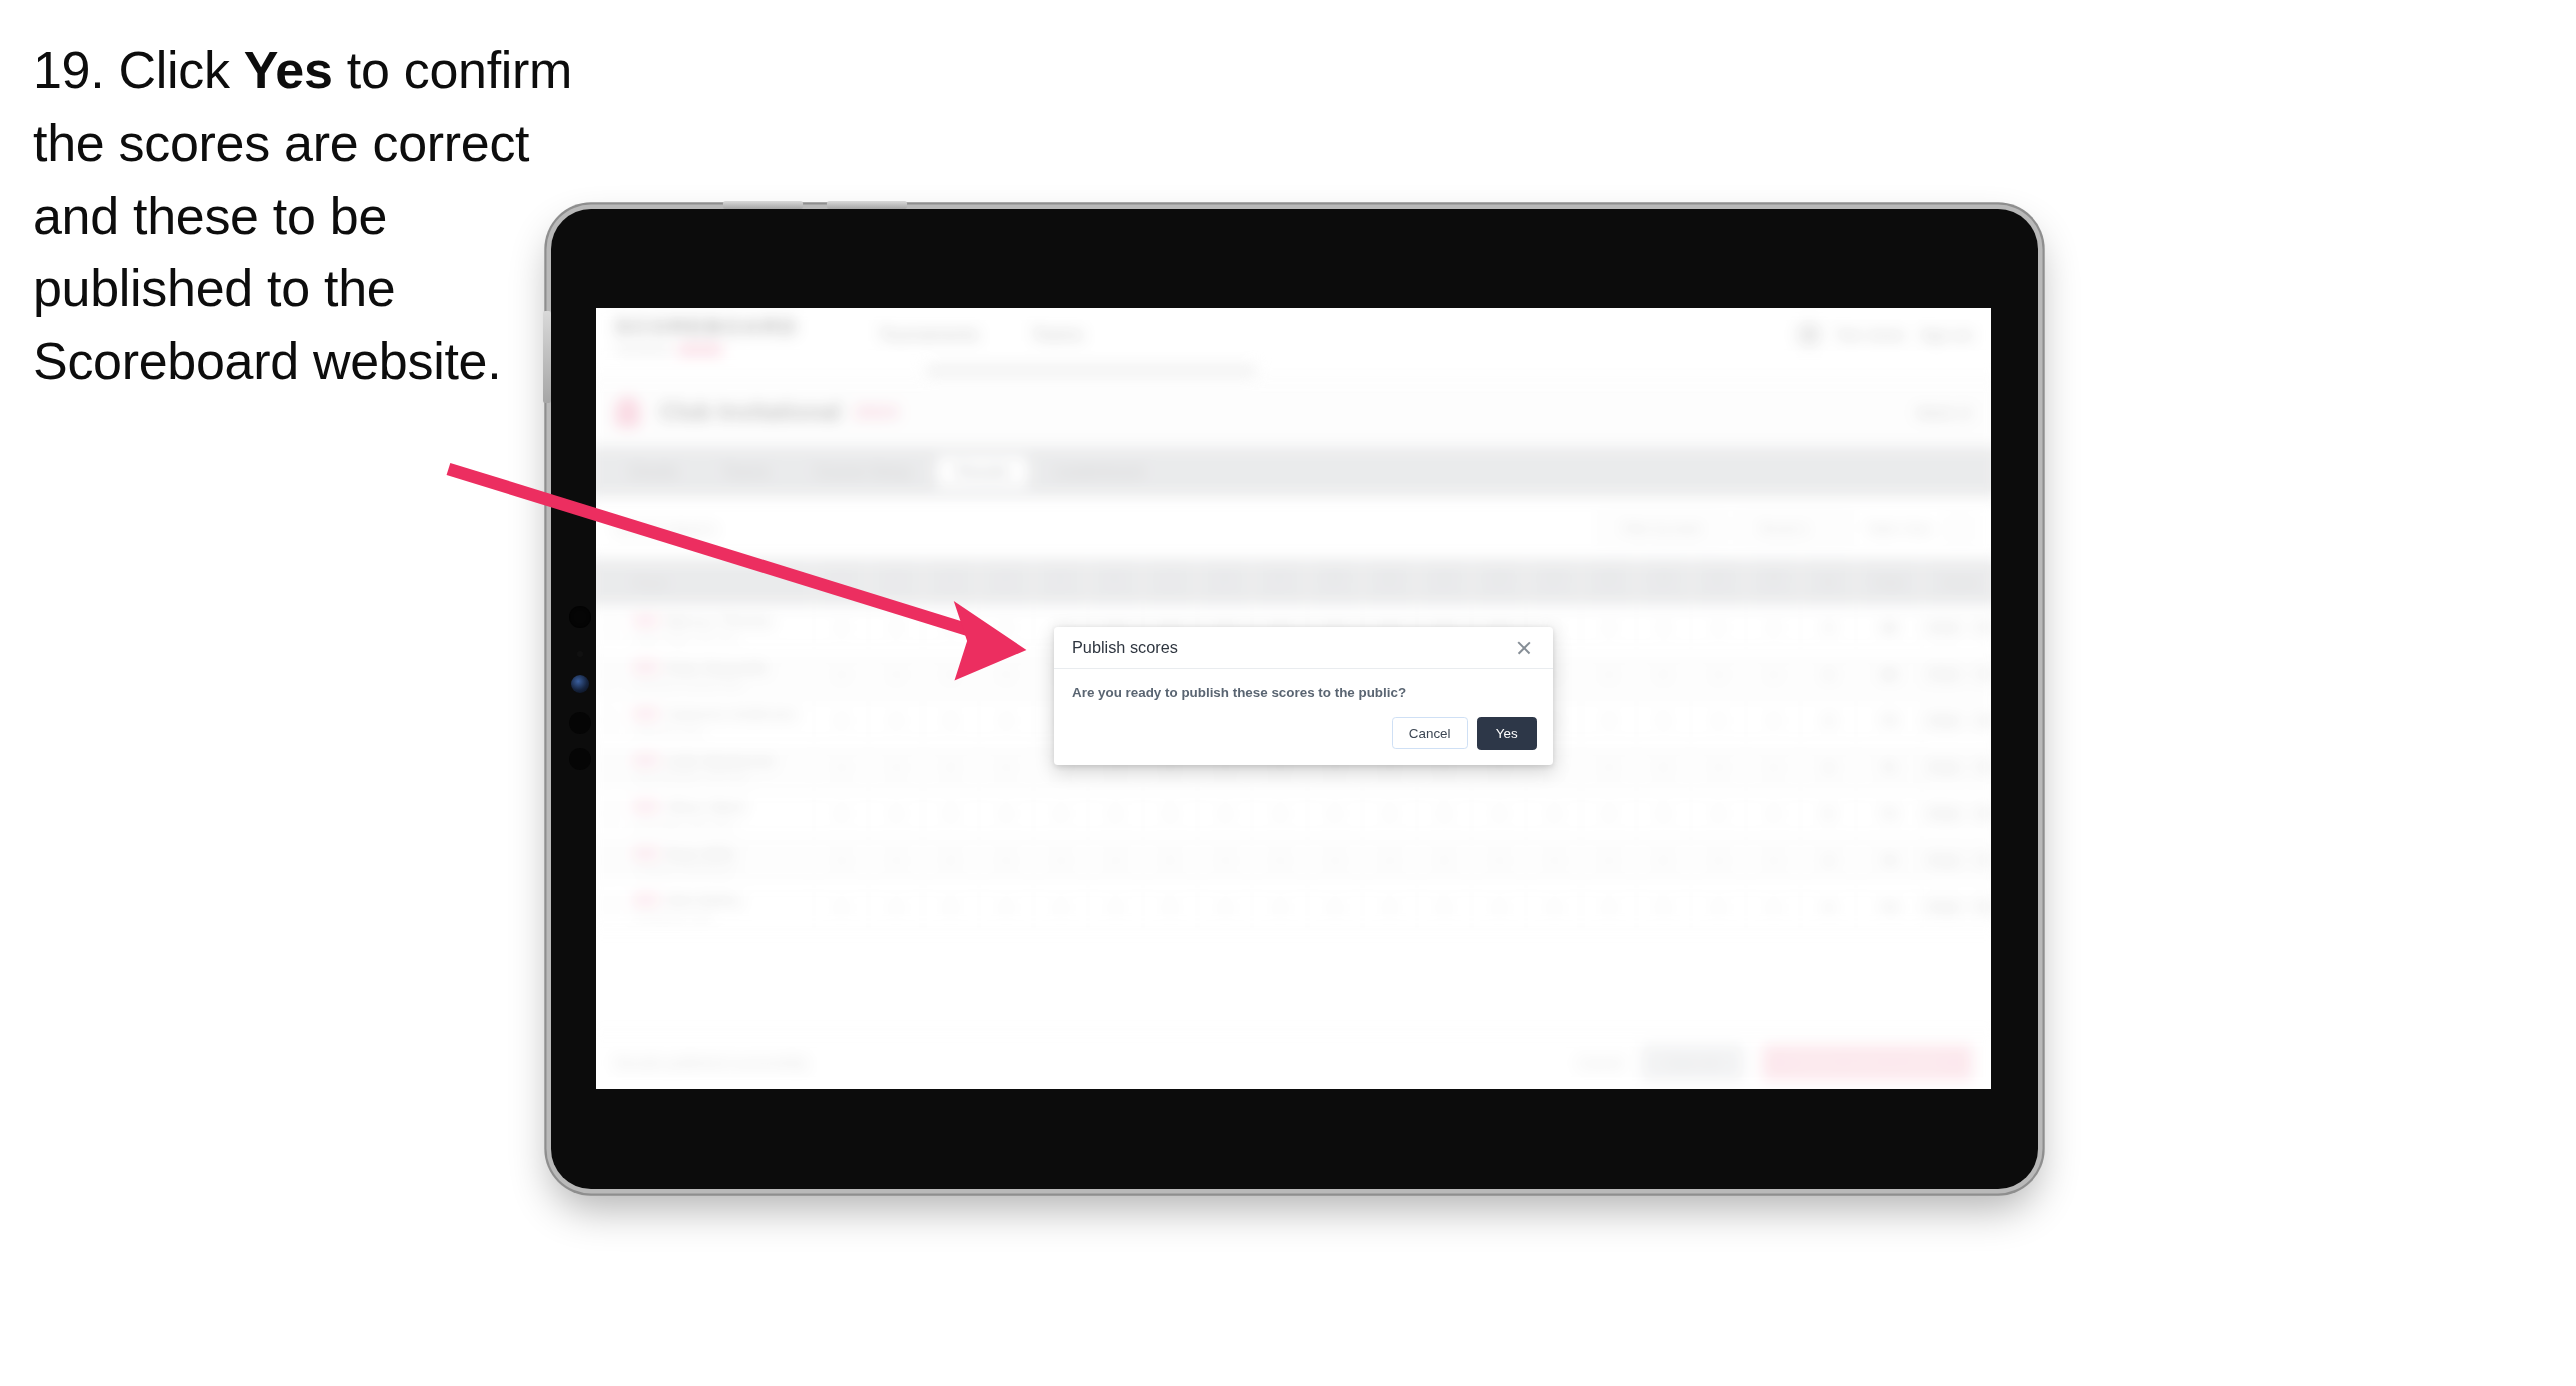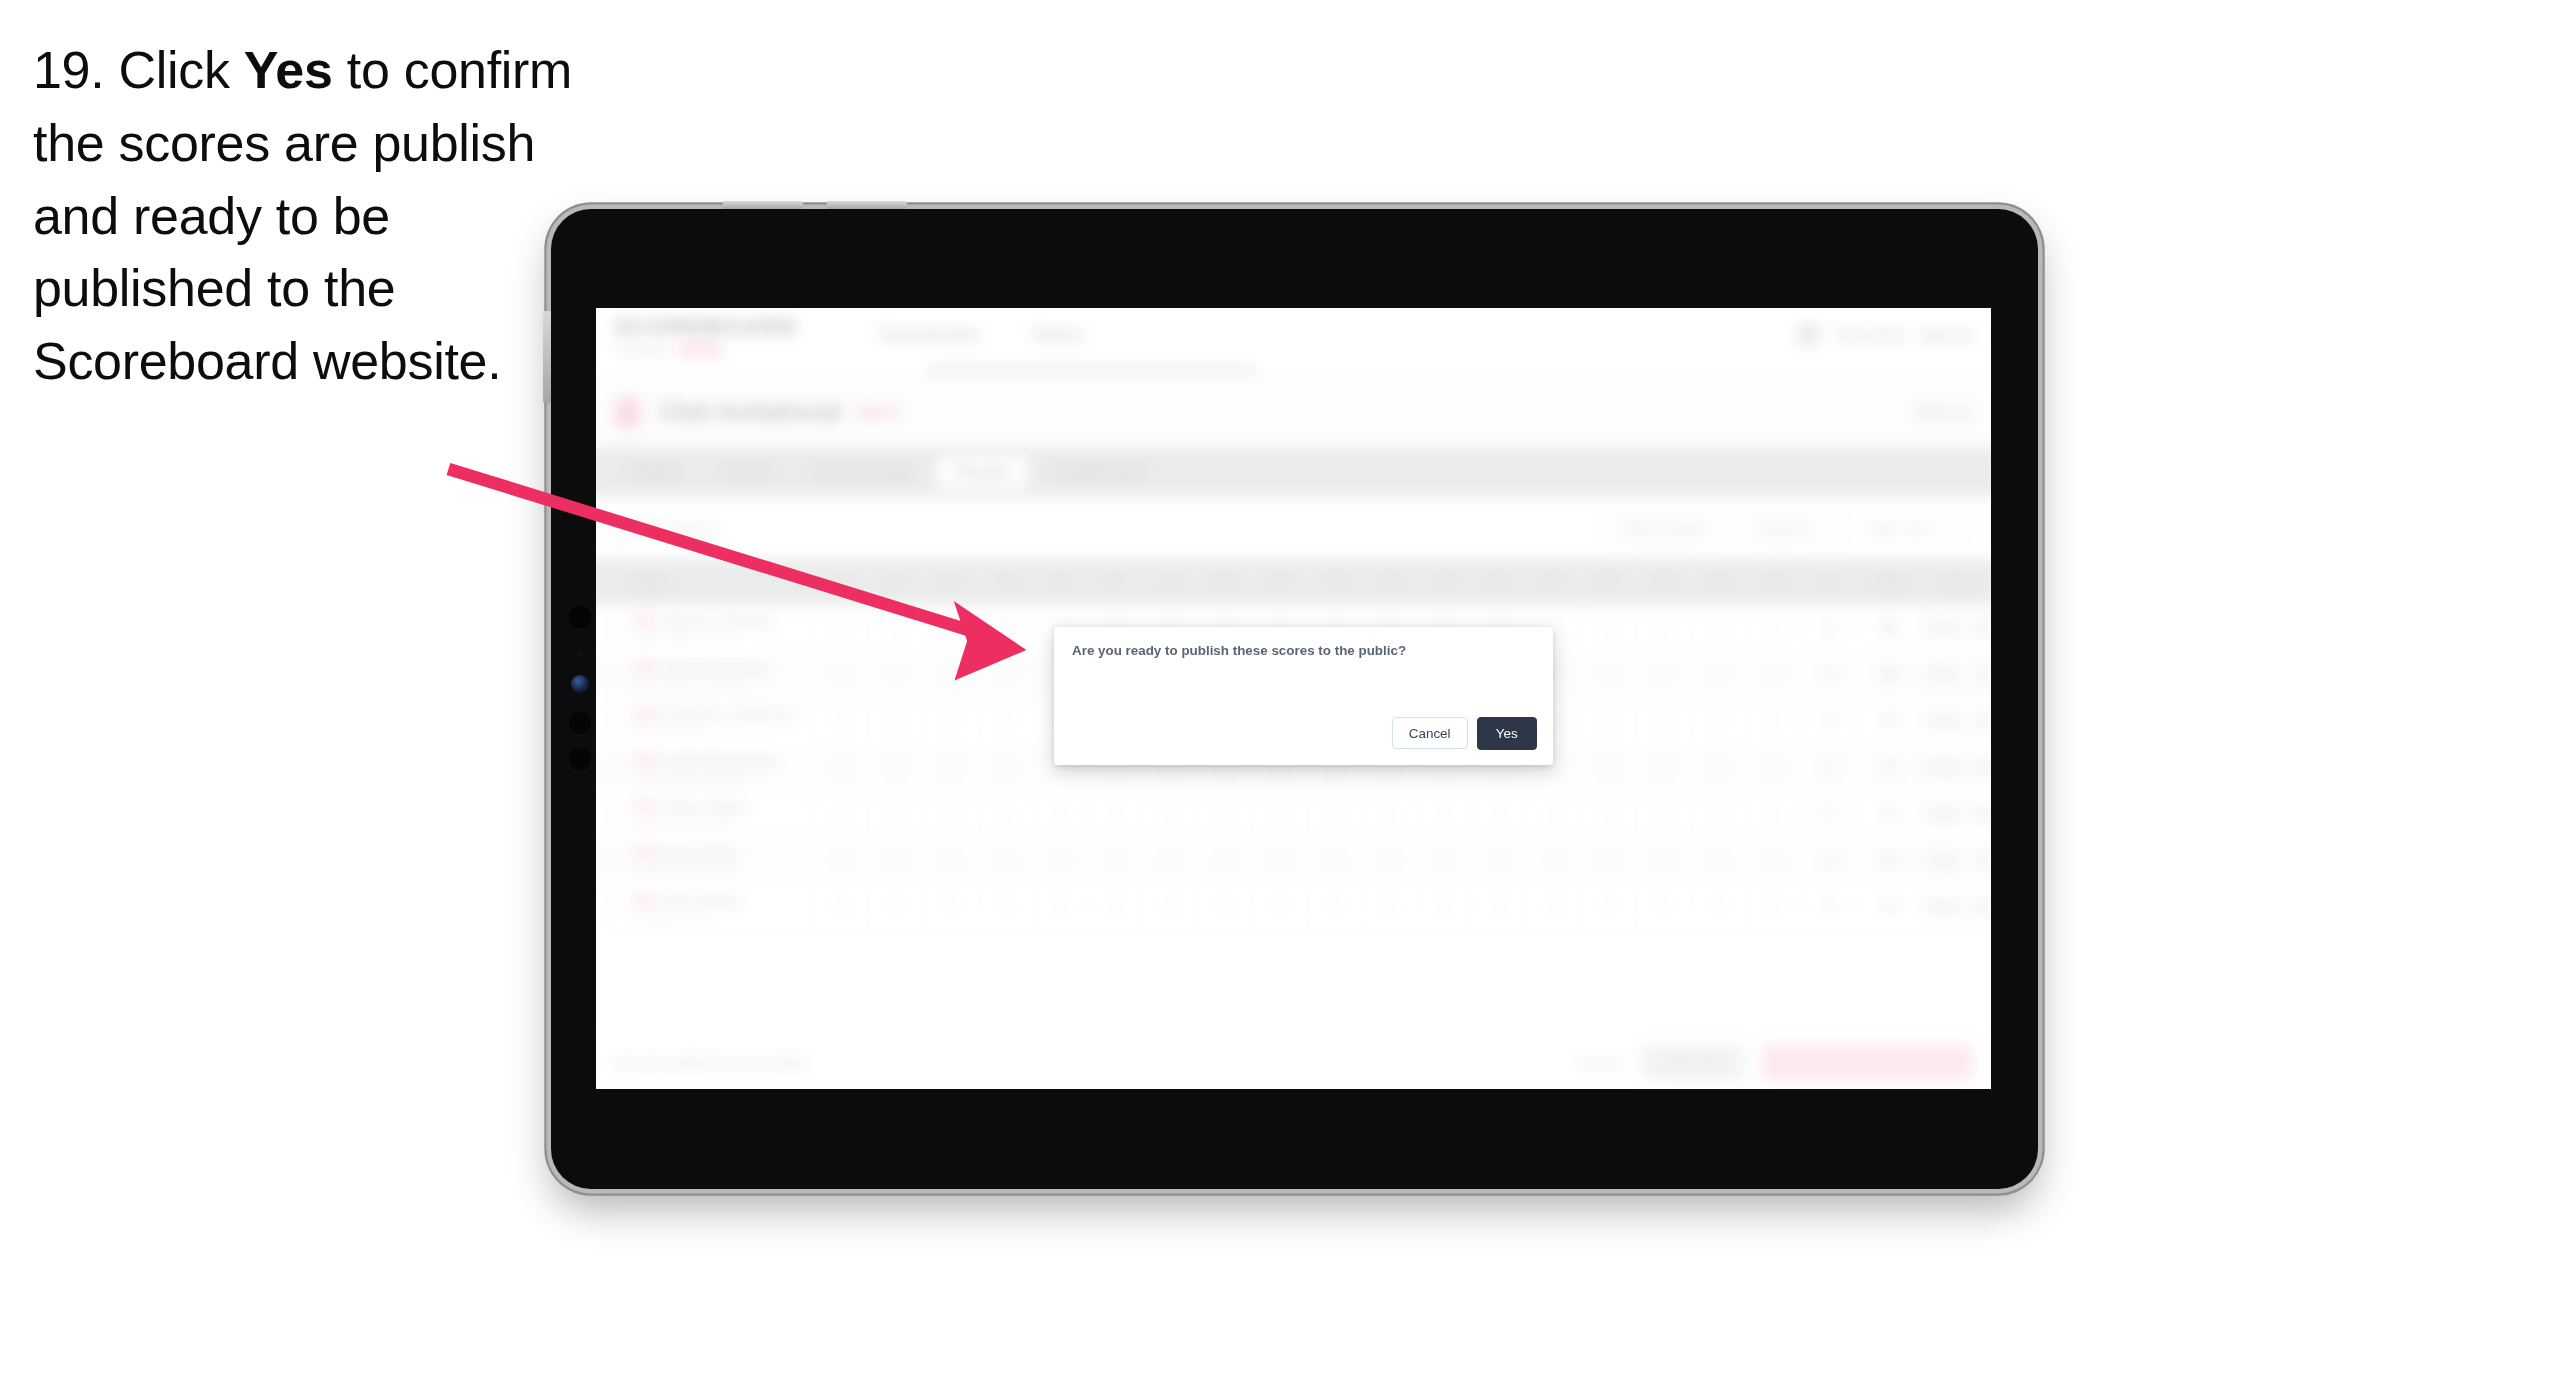--- a/index.html
+++ b/index.html
@@ -237,21 +237,21 @@
   
   #arrow { position: absolute; left: 0; top: 0; width: 2576px; height: 1386px; pointer-events: none; }
 </style>
 </head>
 <body>
 
 <div id="stage">
 
   <div id="instruction">
     <span>19.</span>
-    <span>Click </span><span class="bold">Yes</span><span> to confirm the scores are publish and ready to be published to the Scoreboard website.</span>
+    <span>Click </span><span class="bold">Yes</span><span> to confirm the scores are correct and these to be published to the Scoreboard website.</span>
   </div>
 
   <div id="tablet">
 
     <div class="hw-btn" id="hw-volume-up"></div>
     <div class="hw-btn" id="hw-volume-down"></div>
     <div class="hw-btn" id="hw-power"></div>
 
     <div class="sensor" id="cam-main"></div>
     <div class="sensor" id="cam-dot"></div>
@@ -940,20 +940,24 @@
             <div class="btn-grey">Save all</div>
             <div class="btn-pink">Publish scores to public</div>
           </div>
         </div>
 
       </div>
 
       <div id="modal-backdrop"></div>
 
       <div id="modal">
+        <div class="modal-head">
+          <div class="modal-title">Publish scores</div>
+          <button class="modal-close"></button>
+        </div>
         <div class="modal-body">
           <div class="modal-text">Are you ready to publish these scores to the public?</div>
         </div>
         <div class="modal-foot">
           <button class="btn btn-cancel">Cancel</button>
           <button class="btn btn-yes">Yes</button>
         </div>
       </div>
 
     </div>

